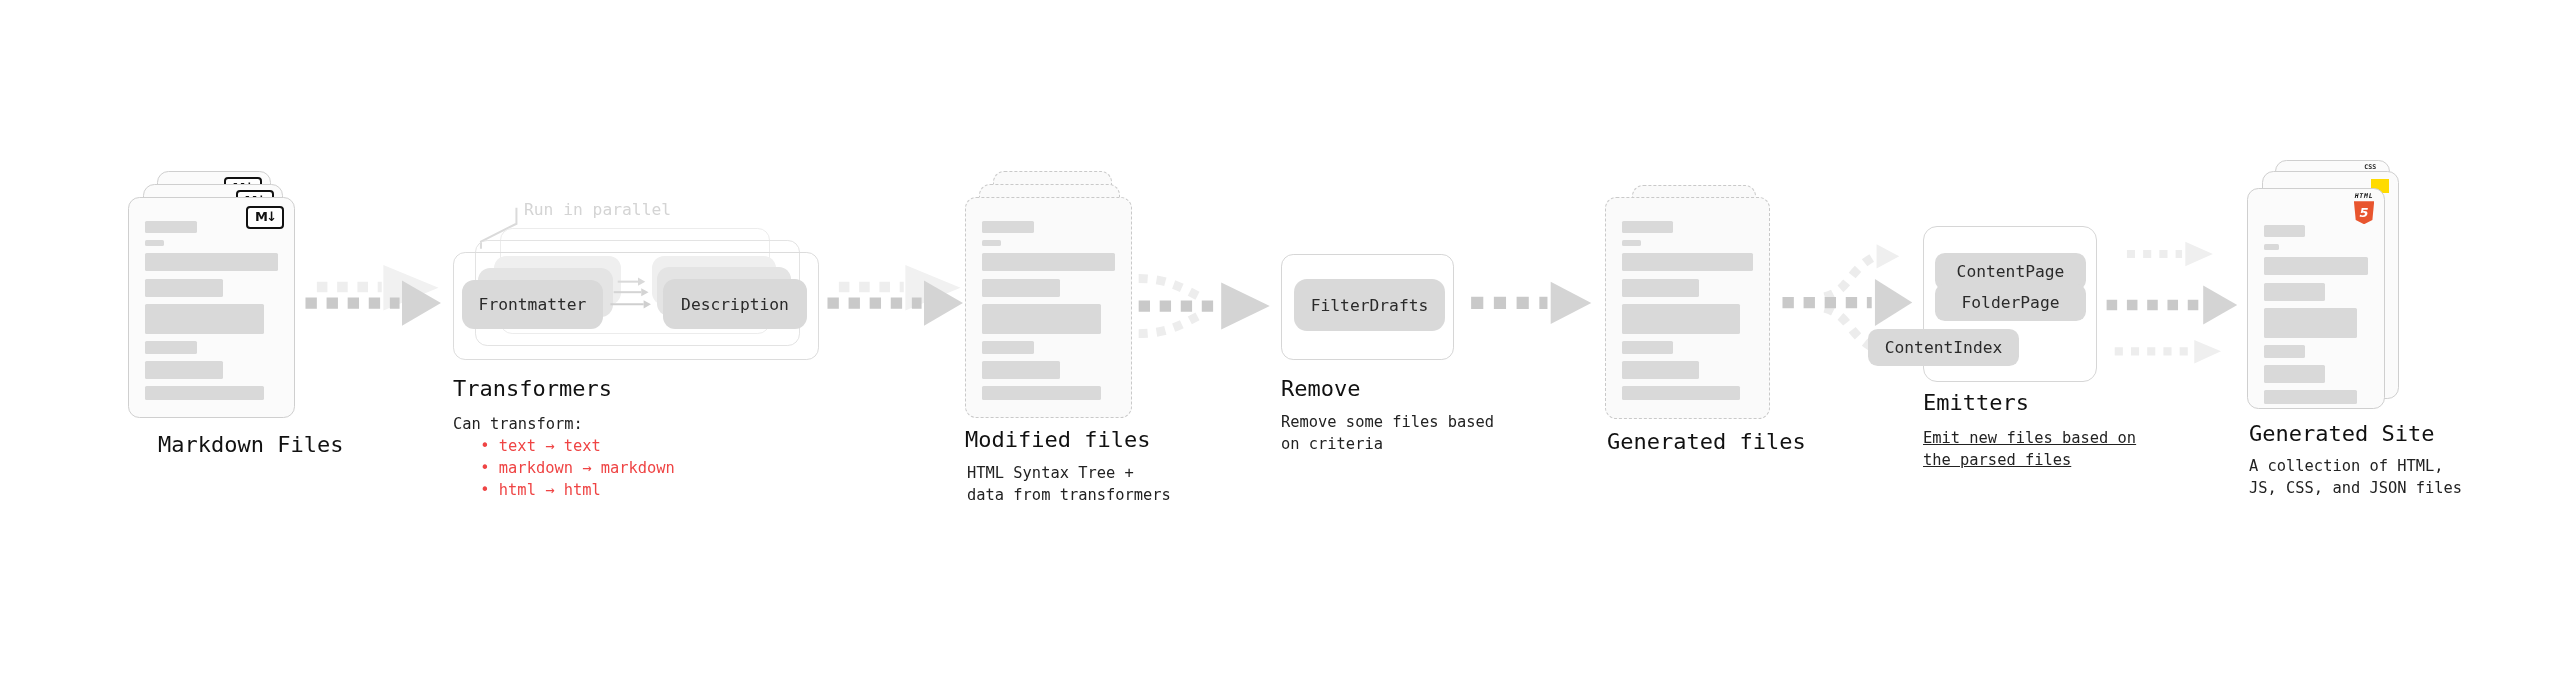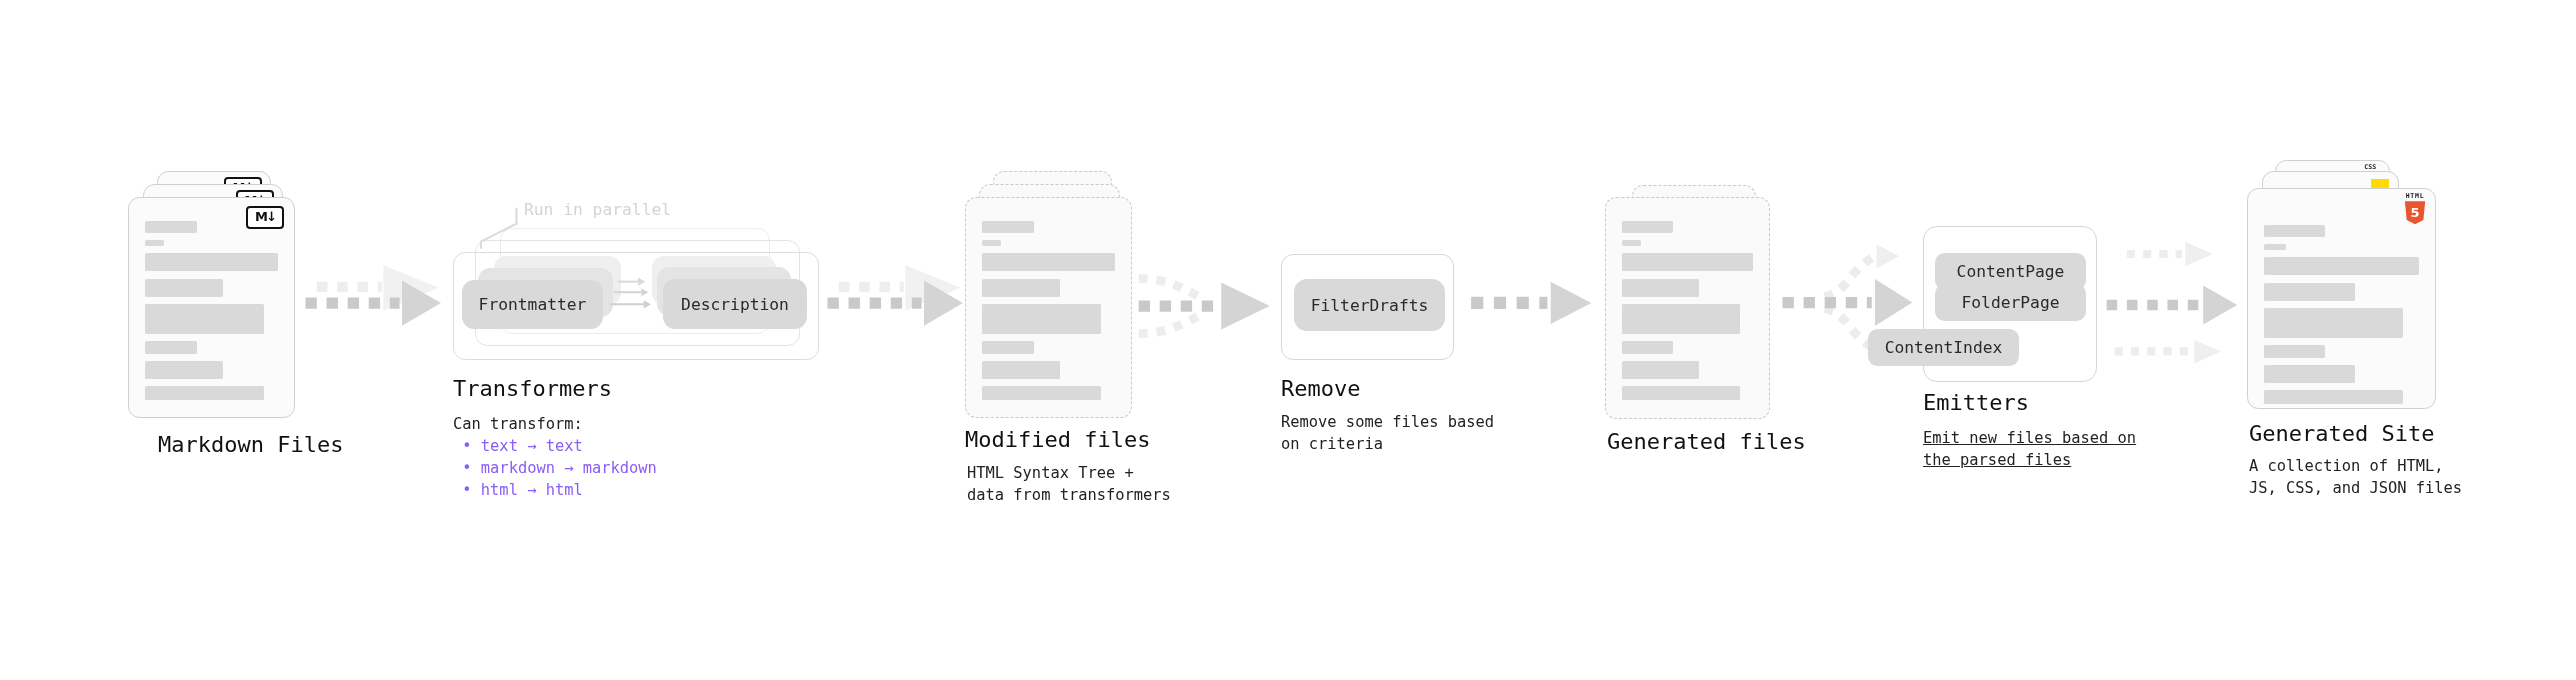--- a/index.html
+++ b/index.html
@@ -43,21 +43,21 @@
   .obox--strong{border-color:#d6d6d6;}
   .pill{position:absolute;background:#d9d9d9;border-radius:12.2px;display:flex;align-items:center;
     justify-content:center;font-size:16.3px;color:#2a2a2a;box-sizing:border-box;white-space:nowrap;}
   .pill--ghost1{background:#e4e4e4;}
   .pill--ghost2{background:#efefef;}
   .pill--em{border-radius:9.8px;}
   
   .h{position:absolute;font-size:22px;line-height:26px;color:#111;white-space:nowrap;}
   .sub{position:absolute;font-size:15.4px;line-height:22px;color:#222;white-space:pre-line;}
   .note{position:absolute;font-size:16.3px;color:#d4d4d4;white-space:nowrap;}
-  .bullets{position:absolute;font-size:15.4px;line-height:22px;color:#8b5cf6;}
+  .bullets{position:absolute;font-size:15.4px;line-height:22px;color:#ef4444;margin-left:18px;}
   .bullets div{padding-left:7.3px;white-space:pre;}
   svg{position:absolute;overflow:visible;}
 </style>
 </head>
 <body>
 
 <div class="canvas">
 
   <div>
     <div class="doc" style="left:157px;top:171px;width:114px;height:228px;">
@@ -220,21 +220,21 @@
   <div>
     <div class="doc" style="left:2275px;top:160px;width:115px;height:228px;">
       <div class="badge-css">
         <div class="t">CSS</div>
         <div class="u"></div>
       </div>
     </div>
     <div class="doc" style="left:2262px;top:171px;width:137px;height:228px;">
       <div class="badge-js"></div>
     </div>
-    <div class="doc" style="left:2247px;top:188px;width:189px;height:221px;">
+    <div class="doc" style="left:2247px;top:188px;width:138px;height:221px;font-style:italic;">
       <div class="badge-html">
         <div class="t">HTML</div>
         <div class="shield">
             <span>5</span>
           </div>
       </div>
       <div class="bars bars--low">
         <div class="bar"></div>
           <div class="bar"></div>
           <div class="bar"></div>

